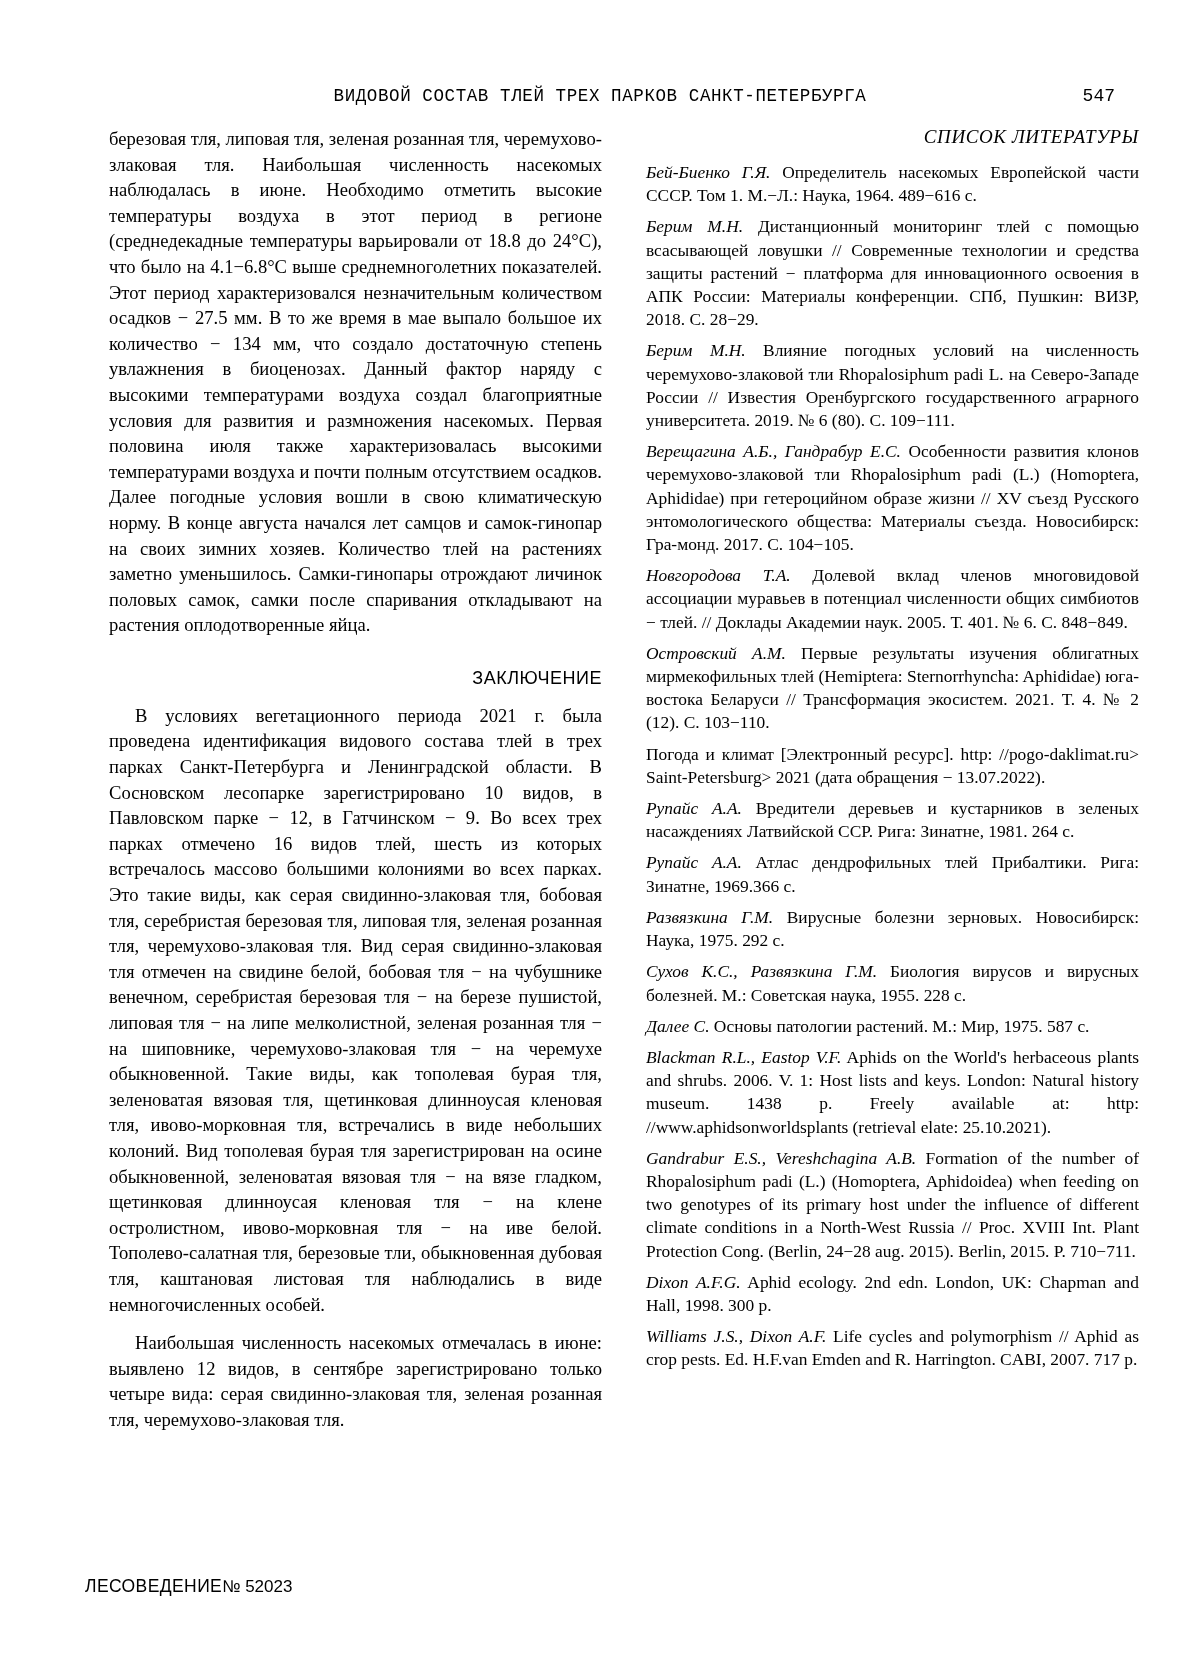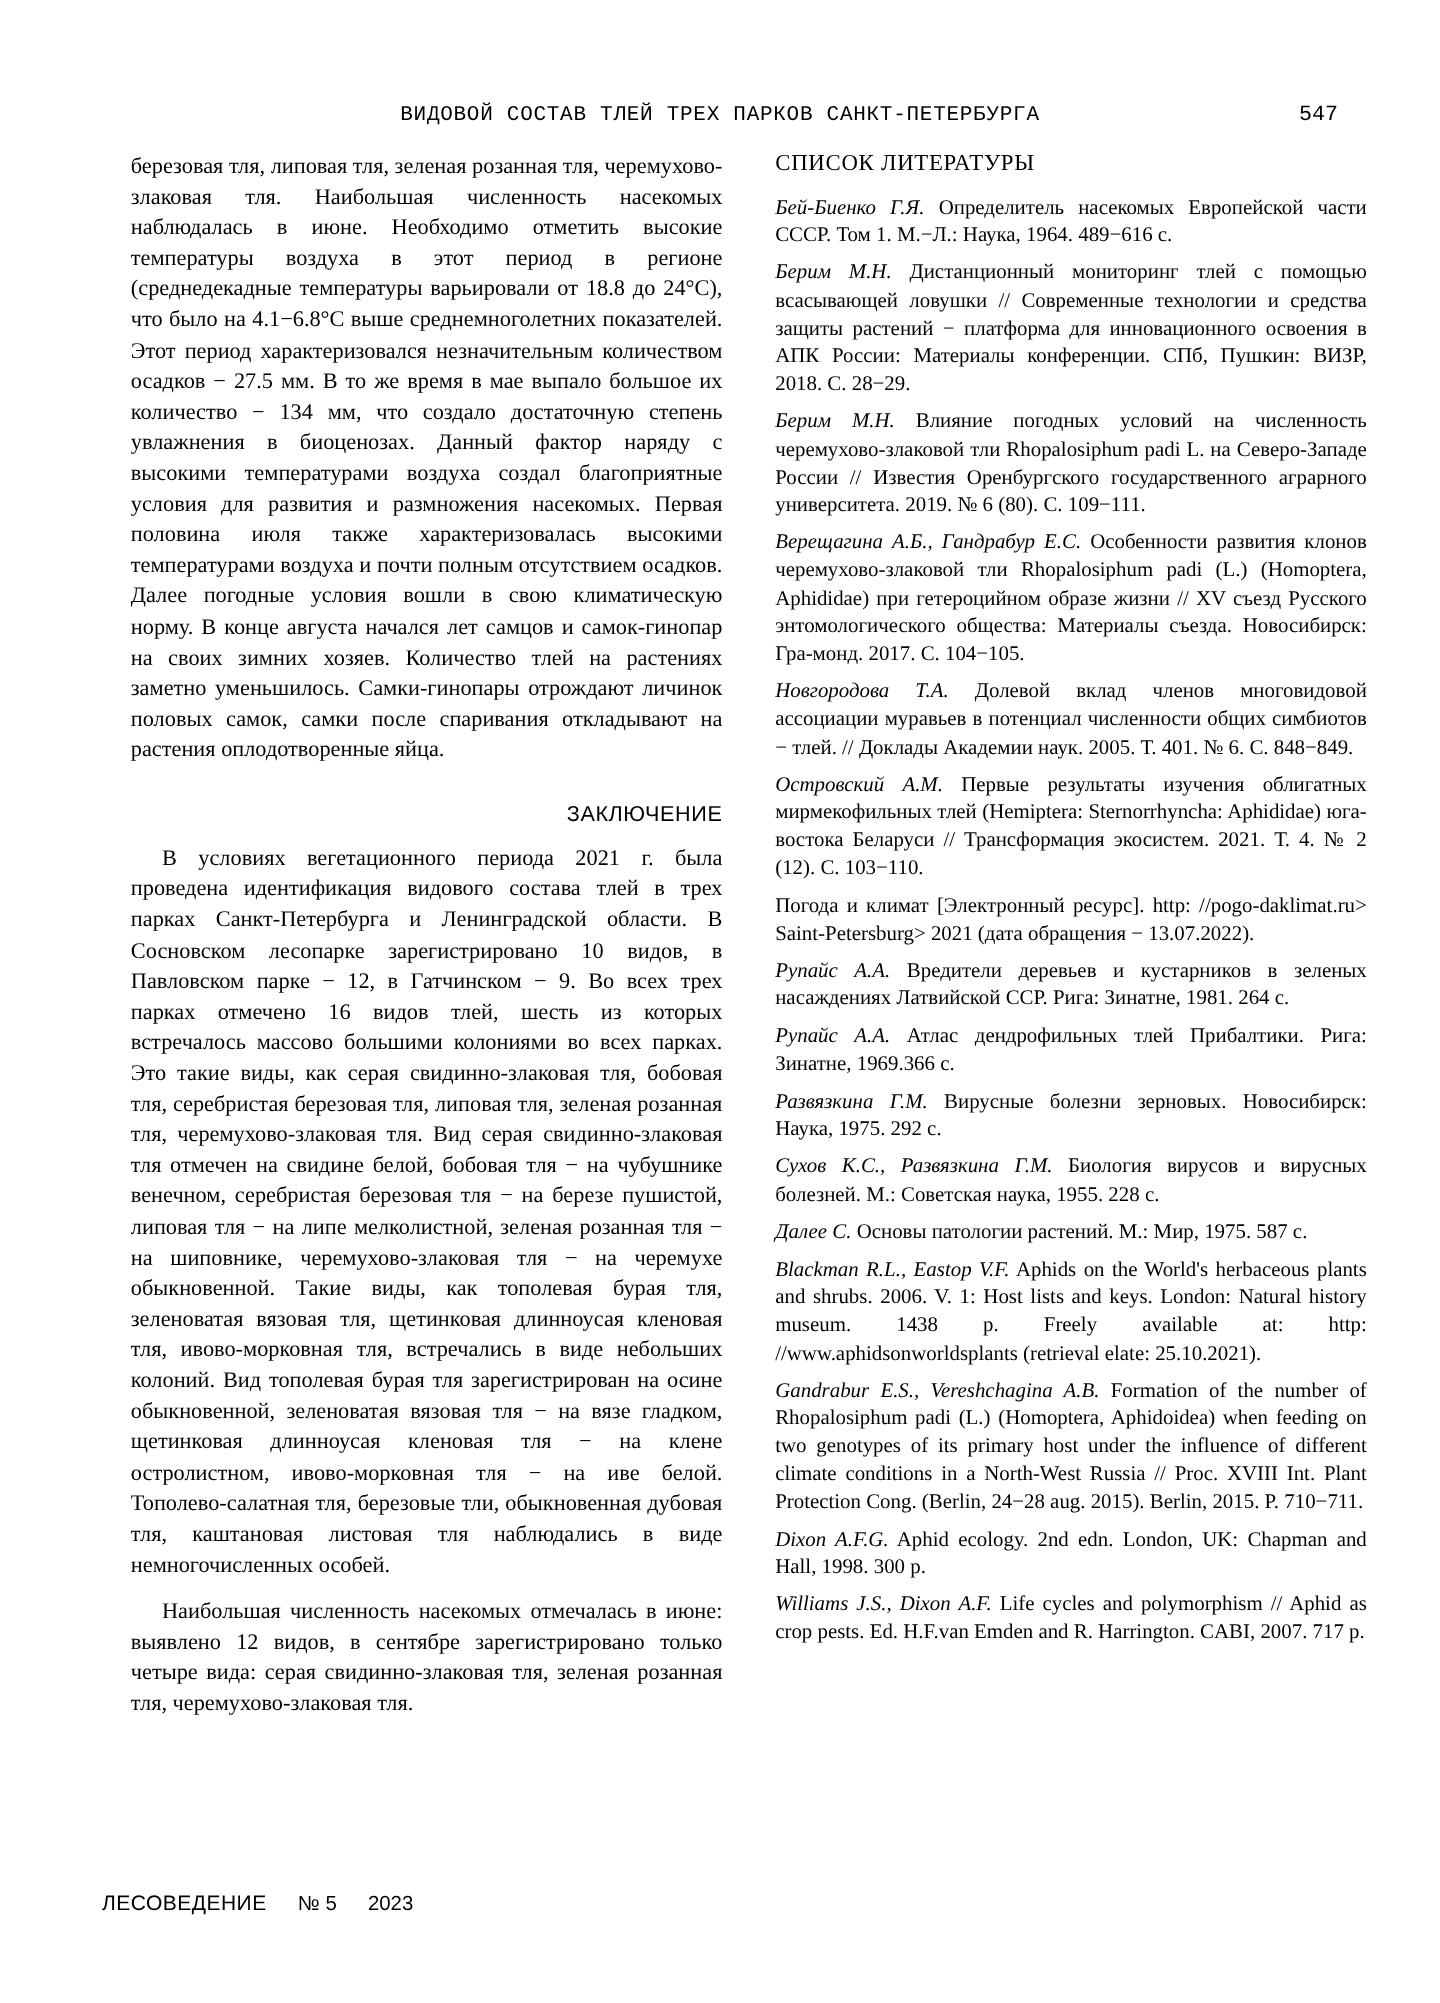--- a/index.html
+++ b/index.html
@@ -71,46 +71,46 @@
     text-indent: 26px;
   }
   .sec-head {
     text-align: right;
     font-size: 18px;
     font-family: "Liberation Sans", sans-serif;
     letter-spacing: 0.5px;
     margin: 30px 0 14px 0;
   }
   .ref-head {
-    text-align: left;
+    text-align: right;
     font-size: 19px;
     font-family: "Liberation Serif", serif;
     letter-spacing: 0.6px;
     margin: 0 0 13px 0;
+    font-style: italic;
   }
   .ref {
     margin: 0 0 8px 0;
     font-size: 17.4px;
     line-height: 23.2px;
     text-align: justify;
   }
   .ref i {
     font-style: italic;
   }
   .gap {
     height: 13px;
   }
   
   .footer {
     position: absolute;
     left: 85px;
     bottom: 72px;
     display: flex;
     align-items: baseline;
-    gap: 26px;
     font-family: "Liberation Sans", sans-serif;
   }
   .footer .journal {
     font-size: 17.5px;
     letter-spacing: 0.4px;
   }
   .footer .issue {
     font-size: 17px;
   }
   .footer .year {

